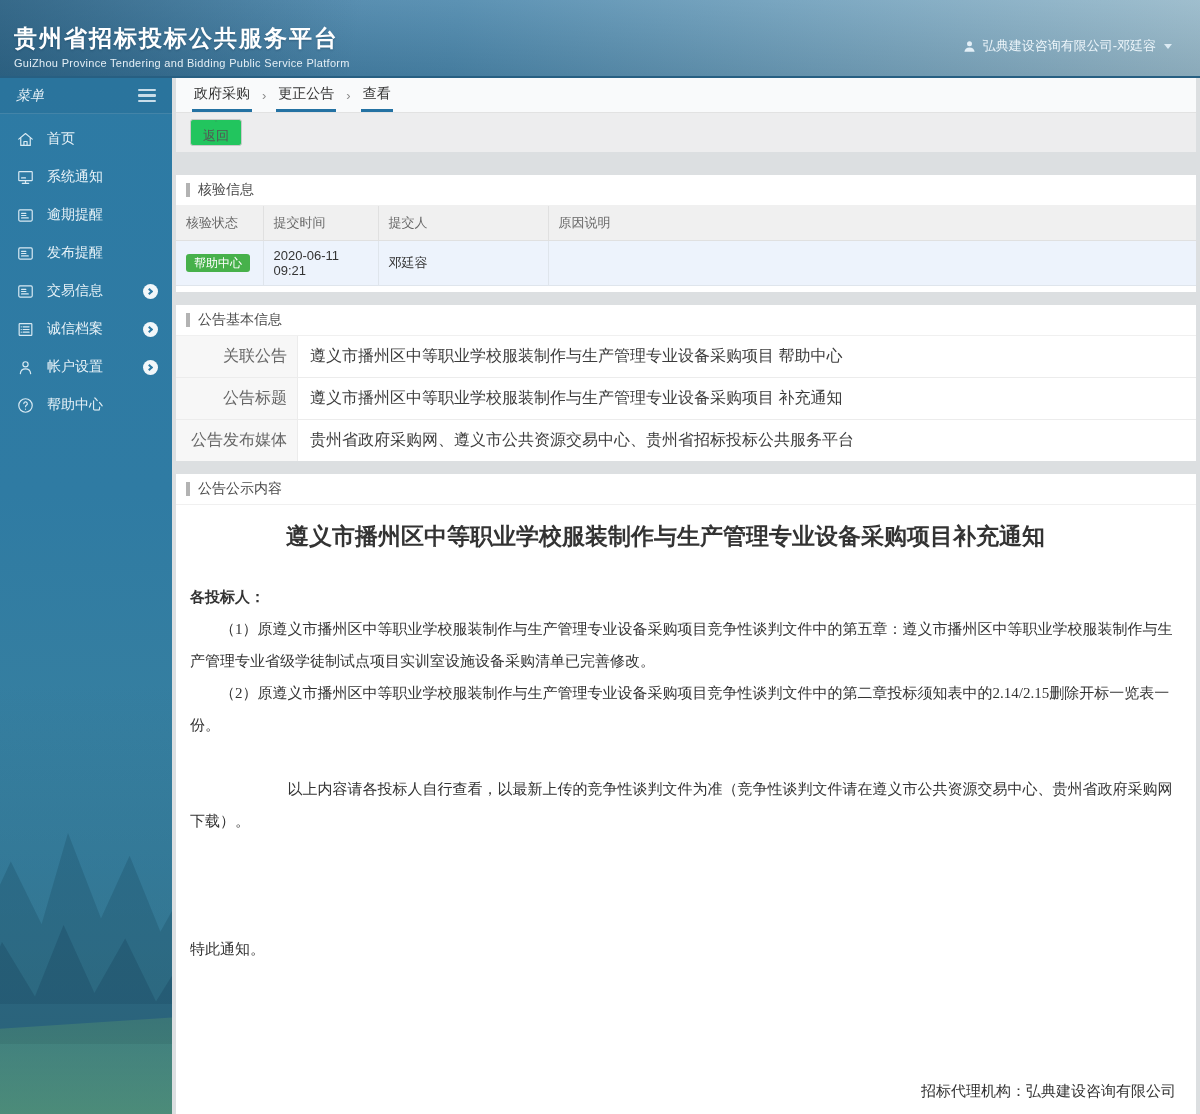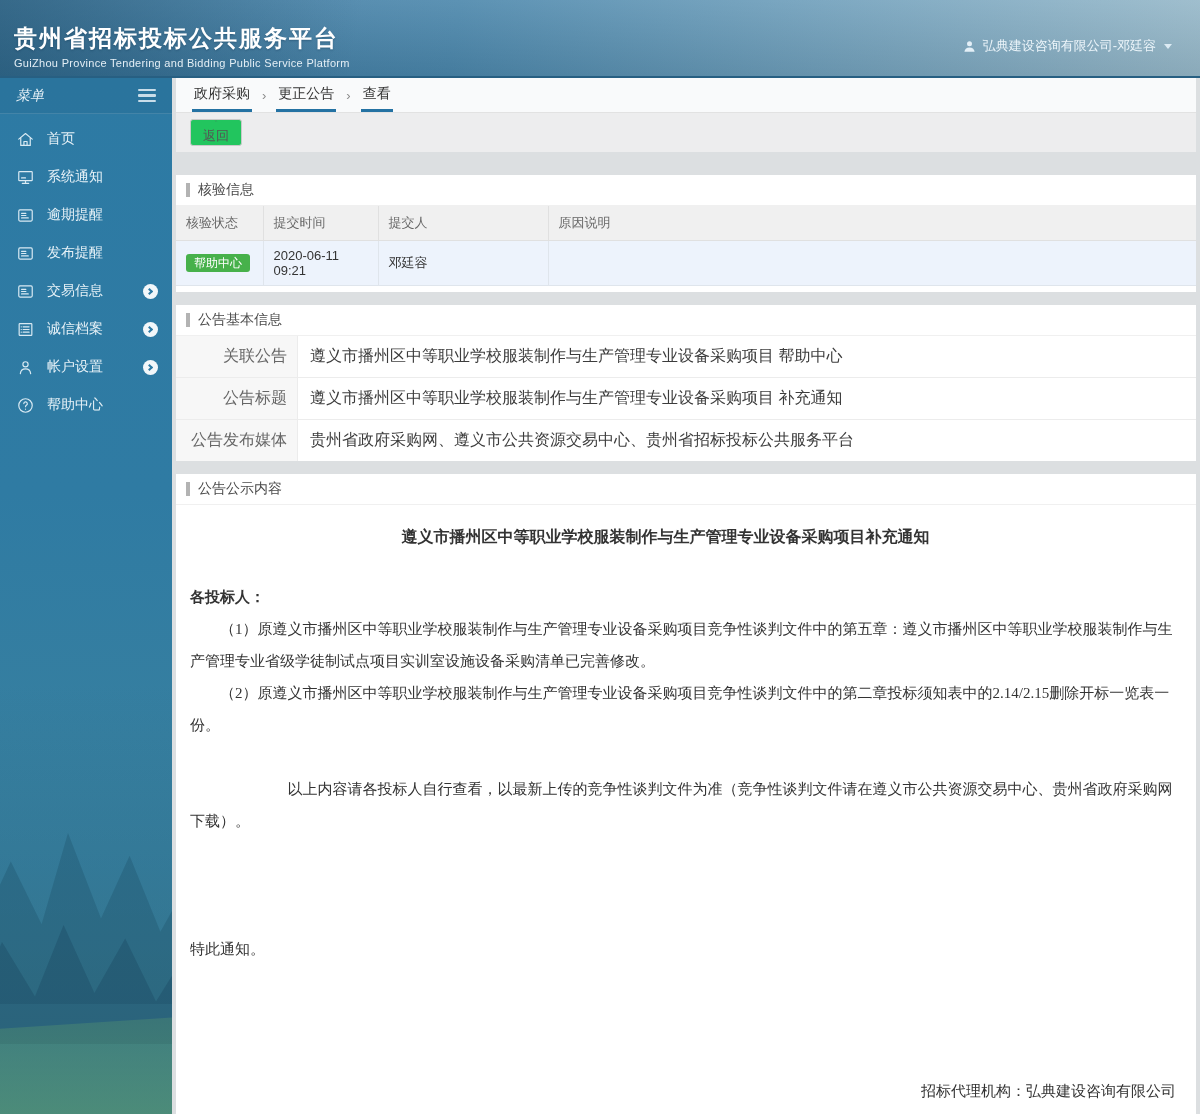--- a/index.html
+++ b/index.html
@@ -132,21 +132,21 @@
   }
   .field-value { flex:1; padding:10px 12px; color:#3c3c3c; }
 
   
   .notice-card { min-height:696px; }
   .notice-body {
     font-family:"Liberation Serif", "DejaVu Serif", serif;
     font-size:15px; line-height:32px; color:#333;
     padding:12px 20px 30px 14px; min-height:664px;
   }
-  .notice-title { text-align:center; font-size:16px; font-weight:bold; margin:4px 35px 0 0; }
+  .notice-title { text-align:center; font-size:23px; font-weight:bold; margin:4px 35px 0 0; }
   .salutation { font-weight:bold; margin-top:28px; }
   .para { text-indent:2em; }
   .para-wide { text-indent:6.5em; margin-top:32px; }
   .closing { margin-top:96px; }
   .agency { text-align:right; margin-top:110px; }
   .notice-date { text-align:right; margin-top:23px; }
 </style>
 </head>
 <body>
 

